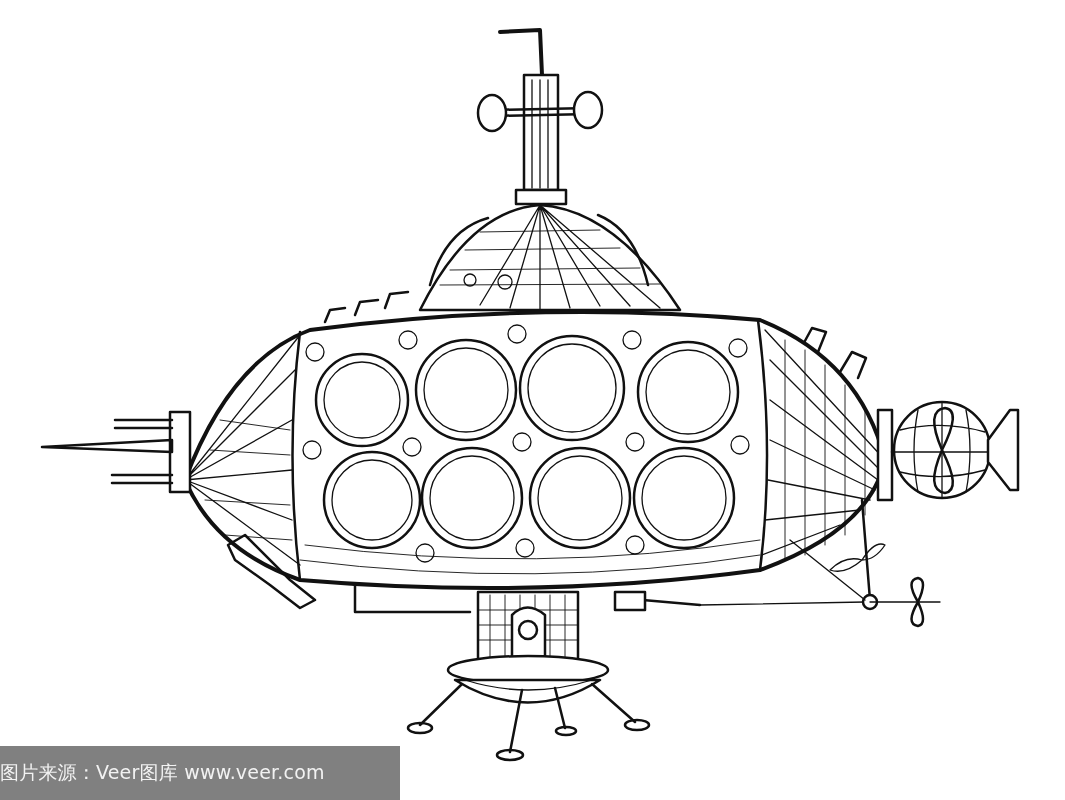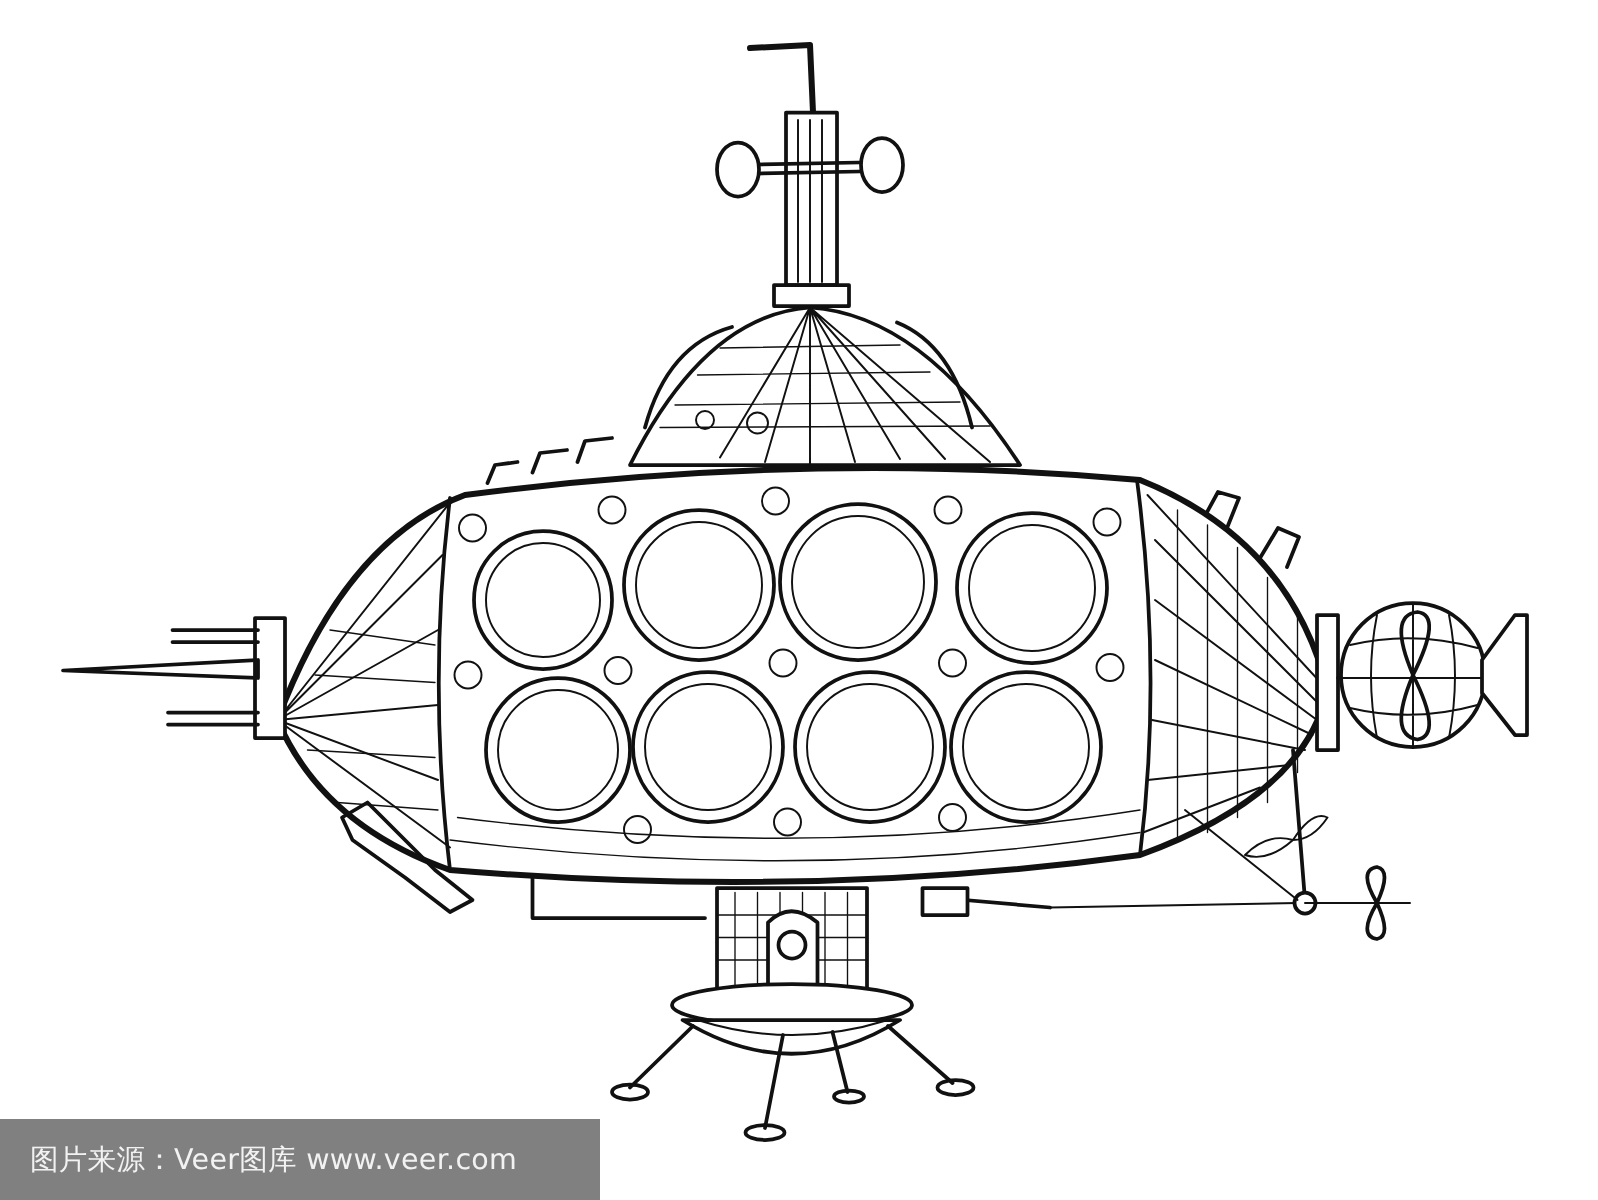--- a/index.html
+++ b/index.html
@@ -14,21 +14,21 @@
   .thick { stroke-width: 4; }
   .med { stroke-width: 2.5; }
   .thin { stroke-width: 1.3; }
   .hair { stroke-width: 0.9; }
   .fillw { fill: #fff; }
   #watermark {
     position: absolute; left: 0; top: 746px;
     width: 400px; height: 54px;
     background: #808080;
     display: flex; align-items: center;
-    padding-left: 20px; box-sizing: border-box;
+    box-sizing: border-box;
   }
   #watermark span {
     color: #f2f2f2;
     font-family: "DejaVu Sans", sans-serif;
     font-size: 19px;
     letter-spacing: 0.2px;
     white-space: nowrap;
   }
 </style>
 </head>

